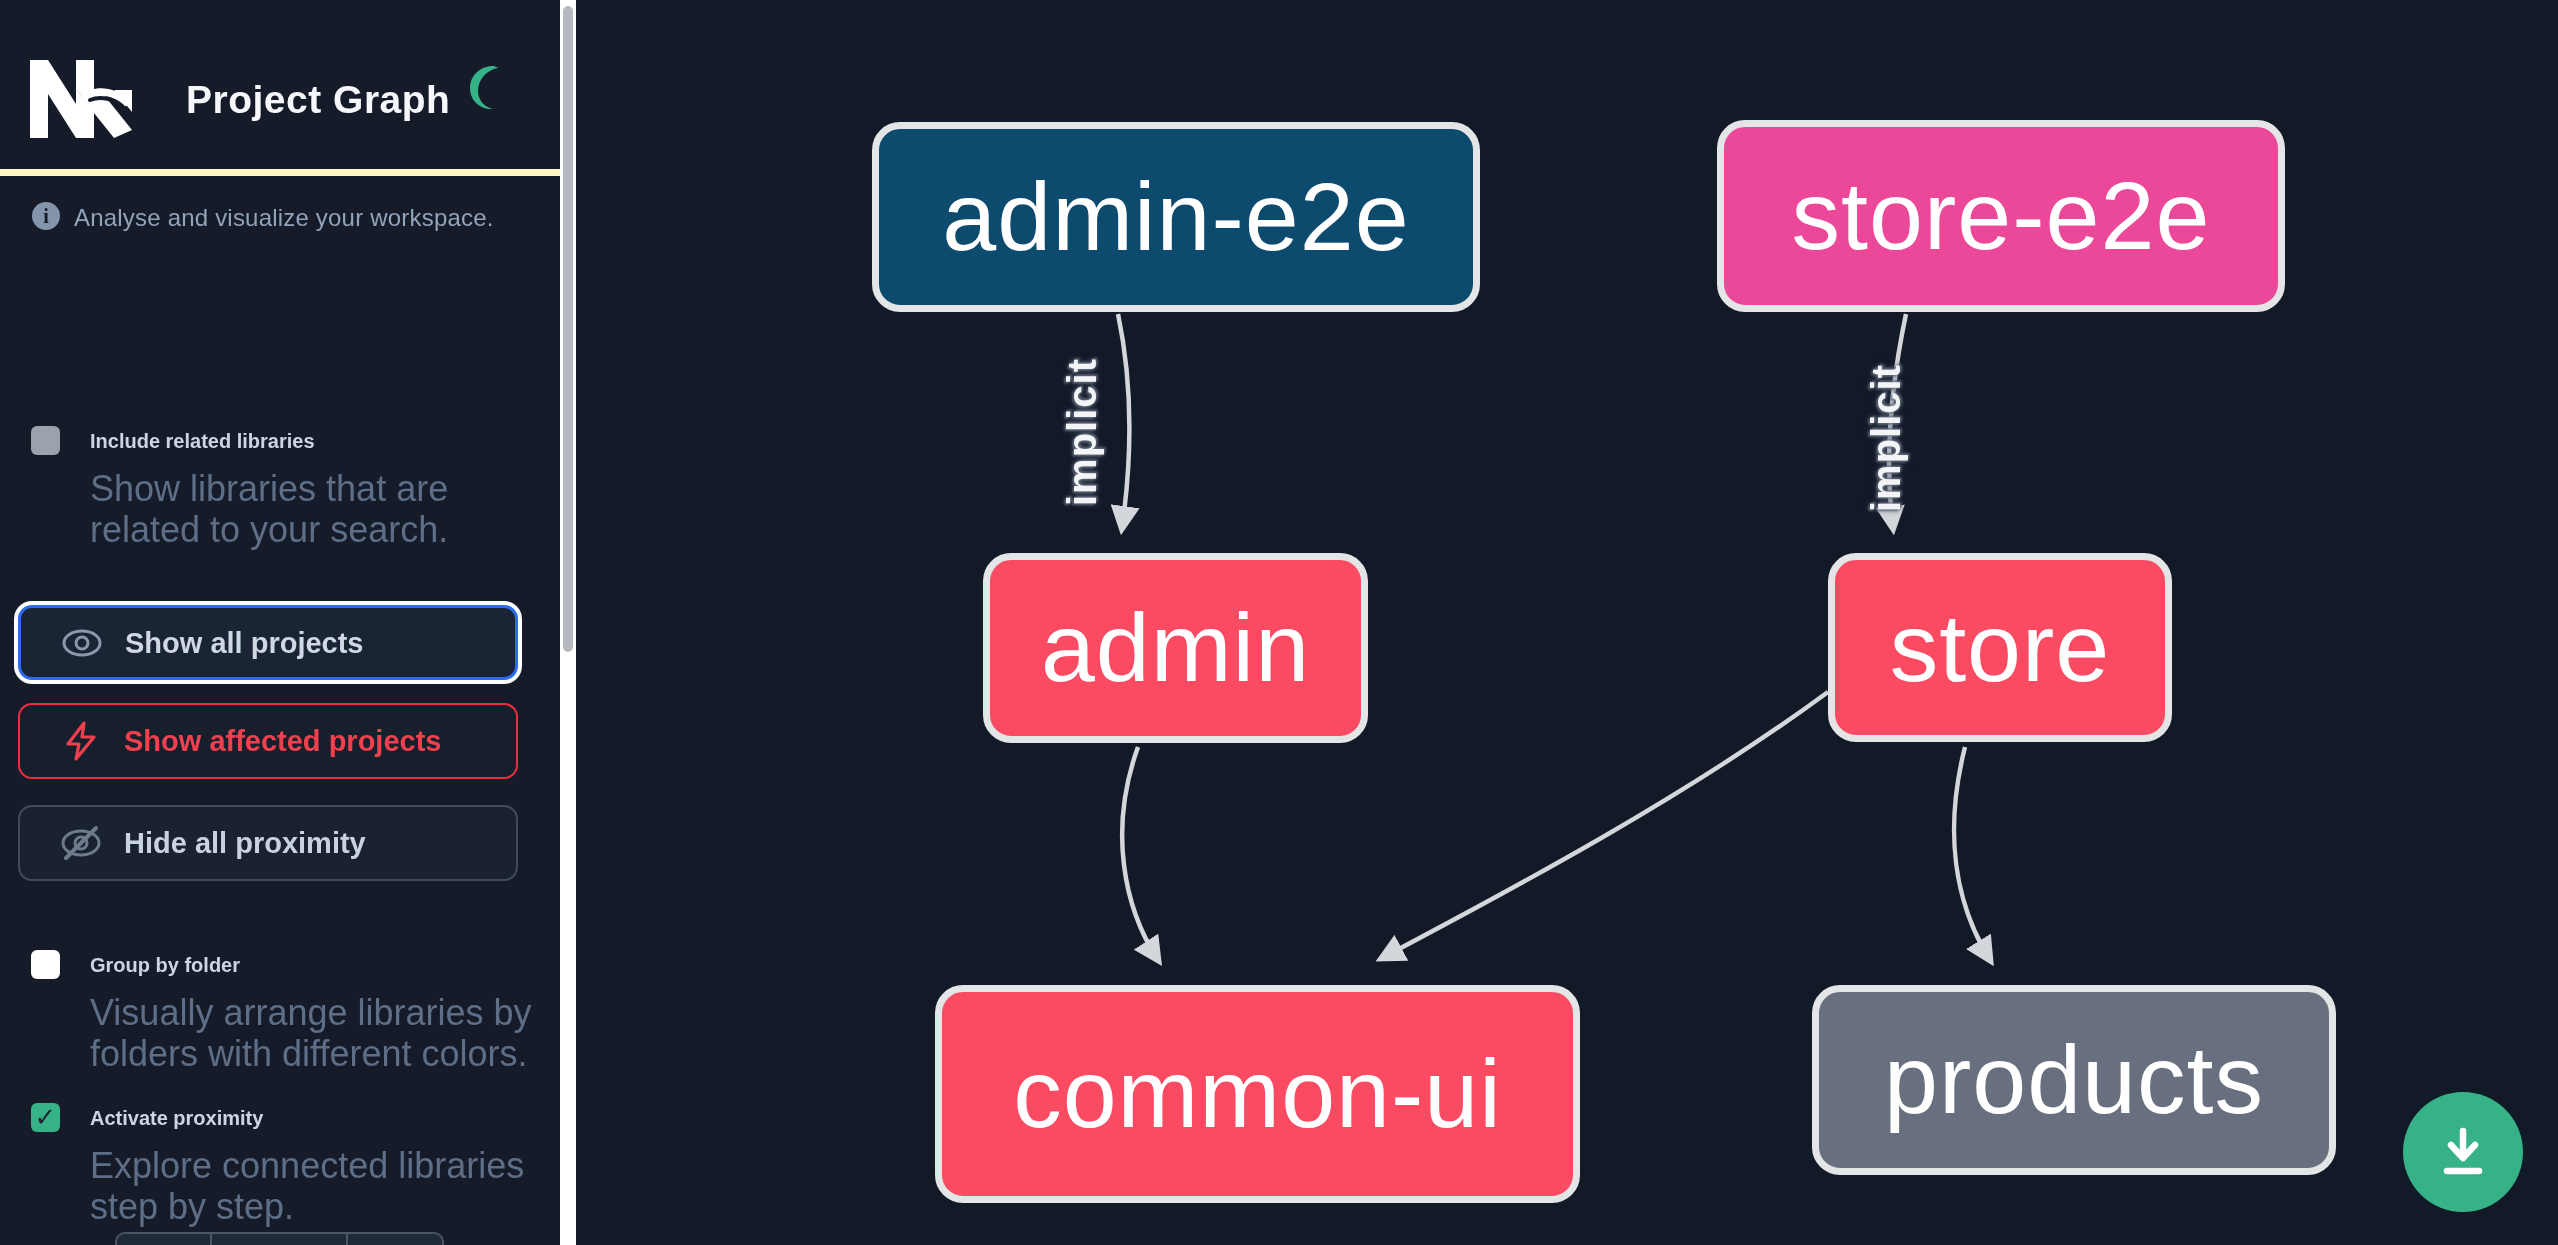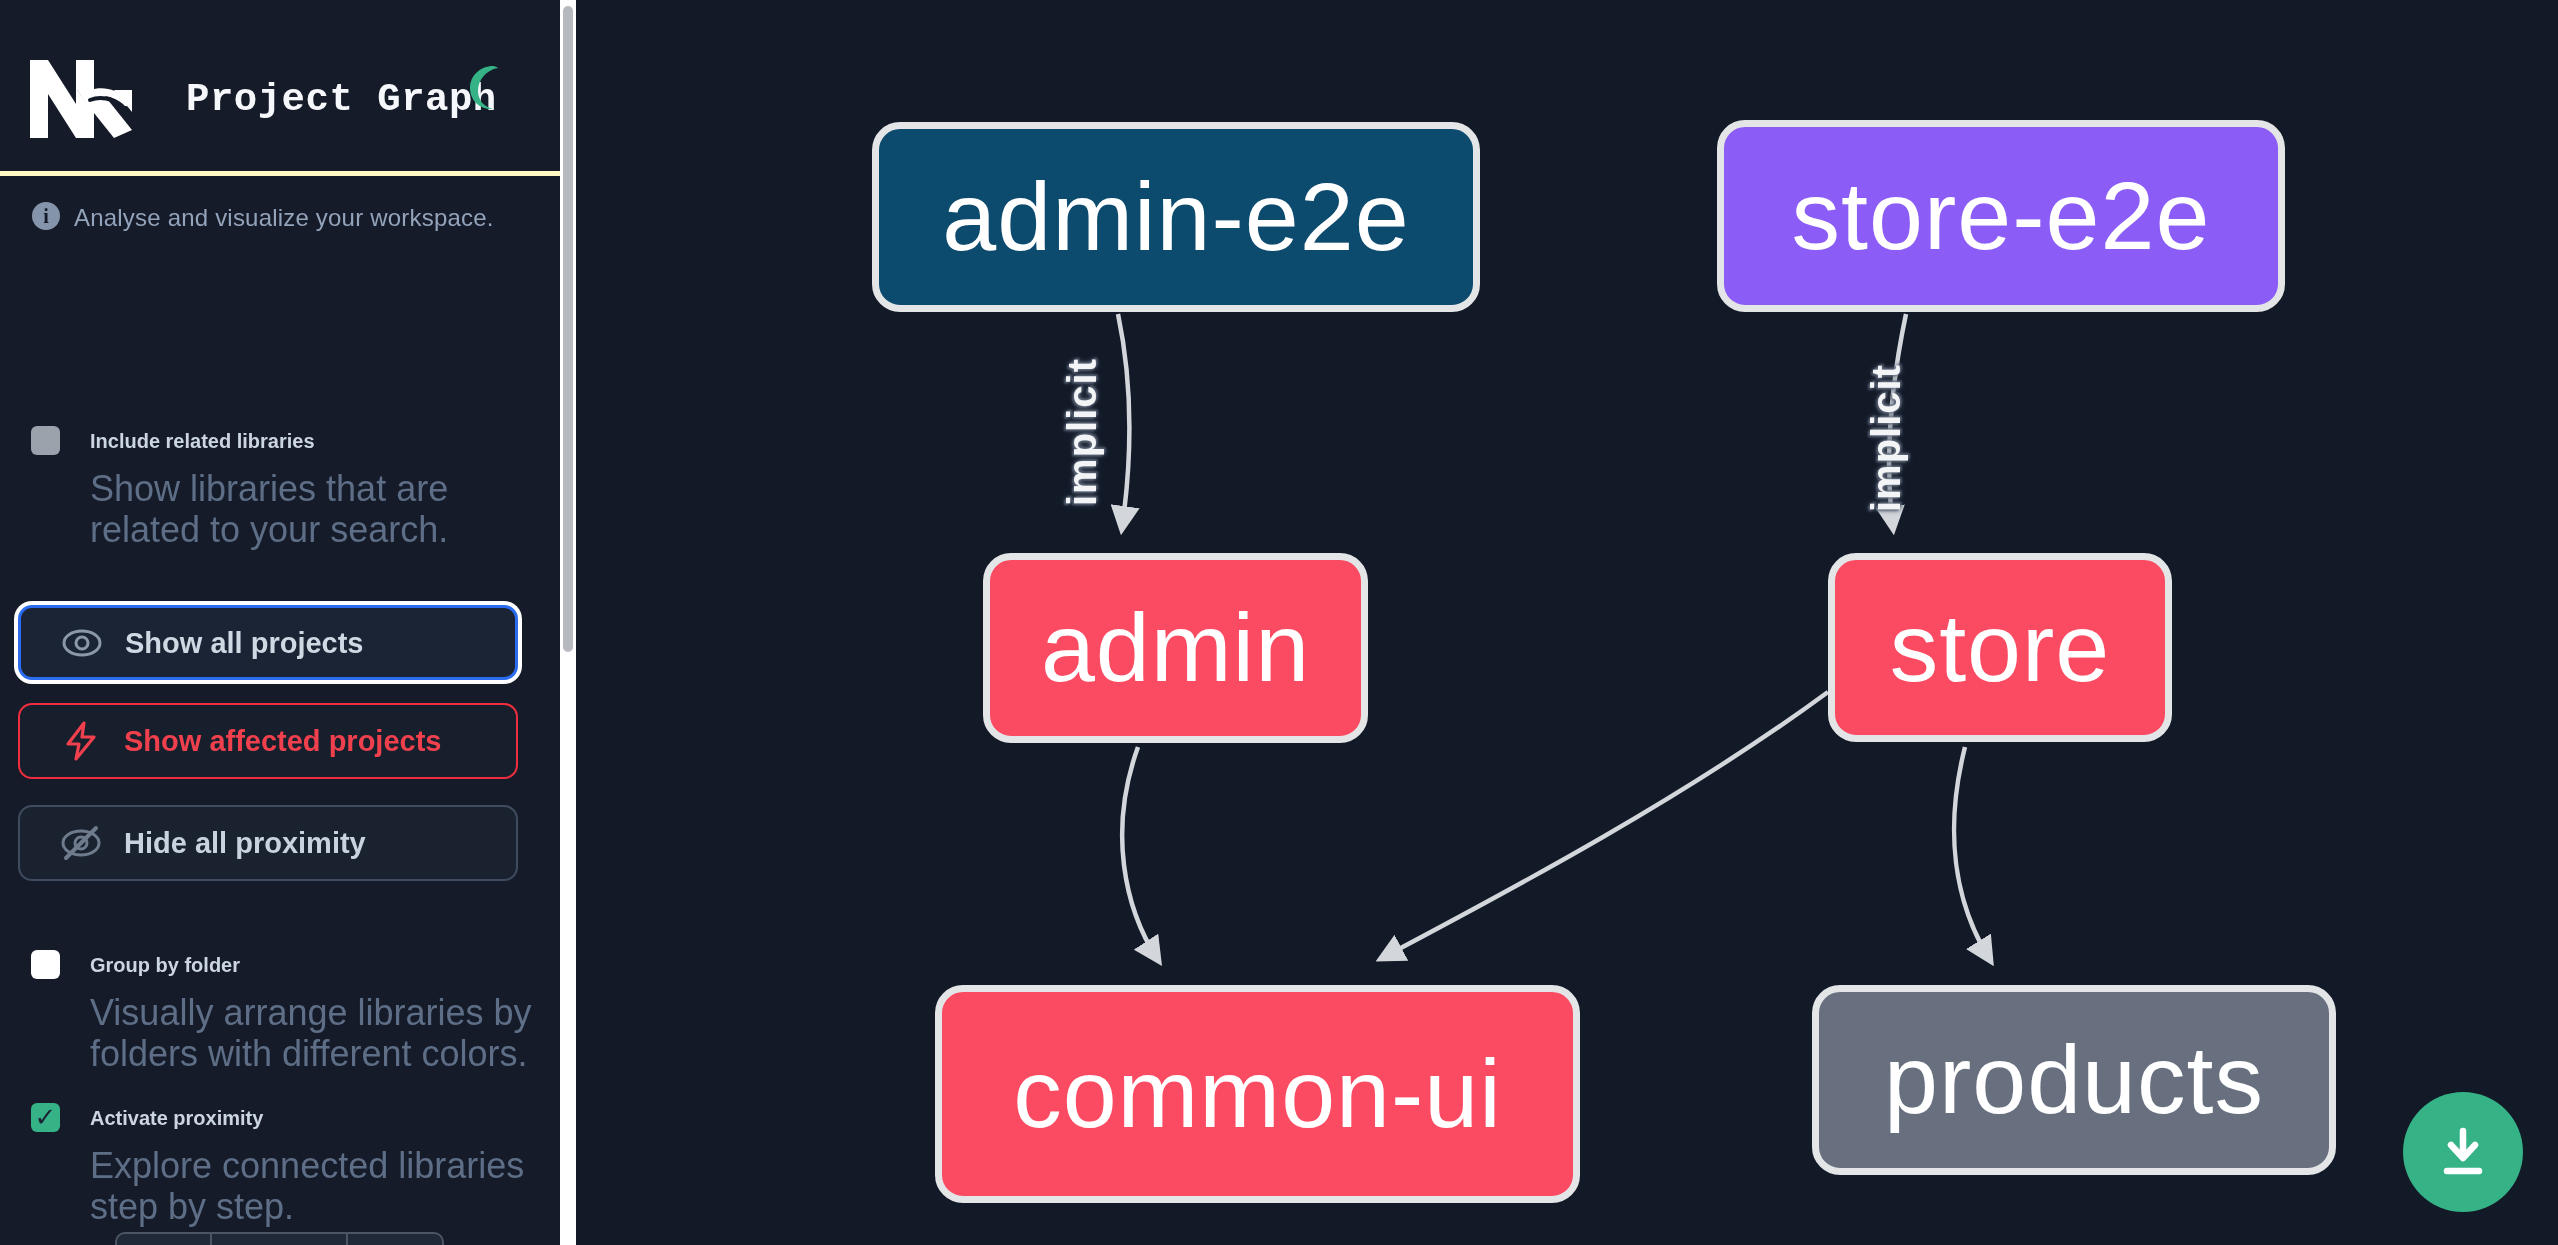--- a/index.html
+++ b/index.html
@@ -2,21 +2,21 @@
 <html><head>
 <meta charset="utf-8">
 <style>
   * { margin:0; padding:0; box-sizing:border-box; }
   html,body { width:2558px; height:1245px; background:#121927; overflow:hidden; }
   body { font-family:"Liberation Sans","DejaVu Sans",sans-serif; }
   #root { position:relative; width:2558px; height:1245px; background:#121927; overflow:hidden; }
 
   
   #sidebar { position:absolute; left:0; top:0; width:561px; height:1245px; background:#151b29; }
-  .sb-header { position:absolute; left:0; top:0; width:561px; height:176px; border-bottom:5px solid #fef9c3;font-family:Liberation Mono, monospace; }
+  .sb-header { position:absolute; left:0; top:0; width:561px; height:176px; border-bottom:7px solid #fef9c3; }
   .nx-logo { position:absolute; left:30px; top:60px; width:102px; height:78px; }
   .app-title { position:absolute; left:186px; top:78px; font-size:39px; font-weight:700; color:#f5f7fa; letter-spacing:0.5px; }
   .moon-btn { position:absolute; left:468px; top:64px; width:44px; height:46px; cursor:pointer; }
 
   .info-row { position:absolute; left:32px; top:201px; width:500px; height:30px; }
   .info-icon { position:absolute; left:0; top:1px; width:28px; height:28px; border-radius:50%; background:#8494aa; color:#151b29; font-size:20px; font-weight:700; text-align:center; line-height:28px; font-family:"Liberation Serif",serif; }
   .info-text { position:absolute; left:42px; top:3px; font-size:24px; color:#93a3ba; letter-spacing:0.2px; }
 
   .search-box { position:absolute; left:28px; top:318px; width:497px; height:64px; background:#1e2838; border-radius:12px; }
   .search-icon-cell { position:absolute; left:0; top:0; width:68px; height:64px; border-right:1px solid #2e394e; }
@@ -87,21 +87,21 @@
       <path d="M1906,314 C1890,390 1885,465 1893,528" marker-end="url(#arrow)"></path>
       <path d="M1138,747 C1108,830 1124,908 1158,960" marker-end="url(#arrow)"></path>
       <path d="M1828,692 C1688,795 1520,885 1382,958" marker-end="url(#arrow)"></path>
       <path d="M1965,747 C1944,830 1954,902 1990,960" marker-end="url(#arrow)"></path>
     </g>
   </svg>
 
   <div class="gnode" id="node-admin-e2e" style="background: #0c4a6e;">
       <span>admin-e2e</span>
     </div>
-  <div class="gnode" id="node-store-e2e" style="background: #8b5cf6;">
+  <div class="gnode" id="node-store-e2e" style="background: #ec4899;">
       <span>store-e2e</span>
     </div>
   <div class="gnode" id="node-admin" style="background: rgb(251, 75, 99);">
       <span>admin</span>
     </div>
   <div class="gnode" id="node-store" style="background: rgb(251, 75, 99);">
       <span>store</span>
     </div>
   <div class="gnode" id="node-common-ui" style="background: rgb(251, 75, 99);">
       <span>common-ui</span>

